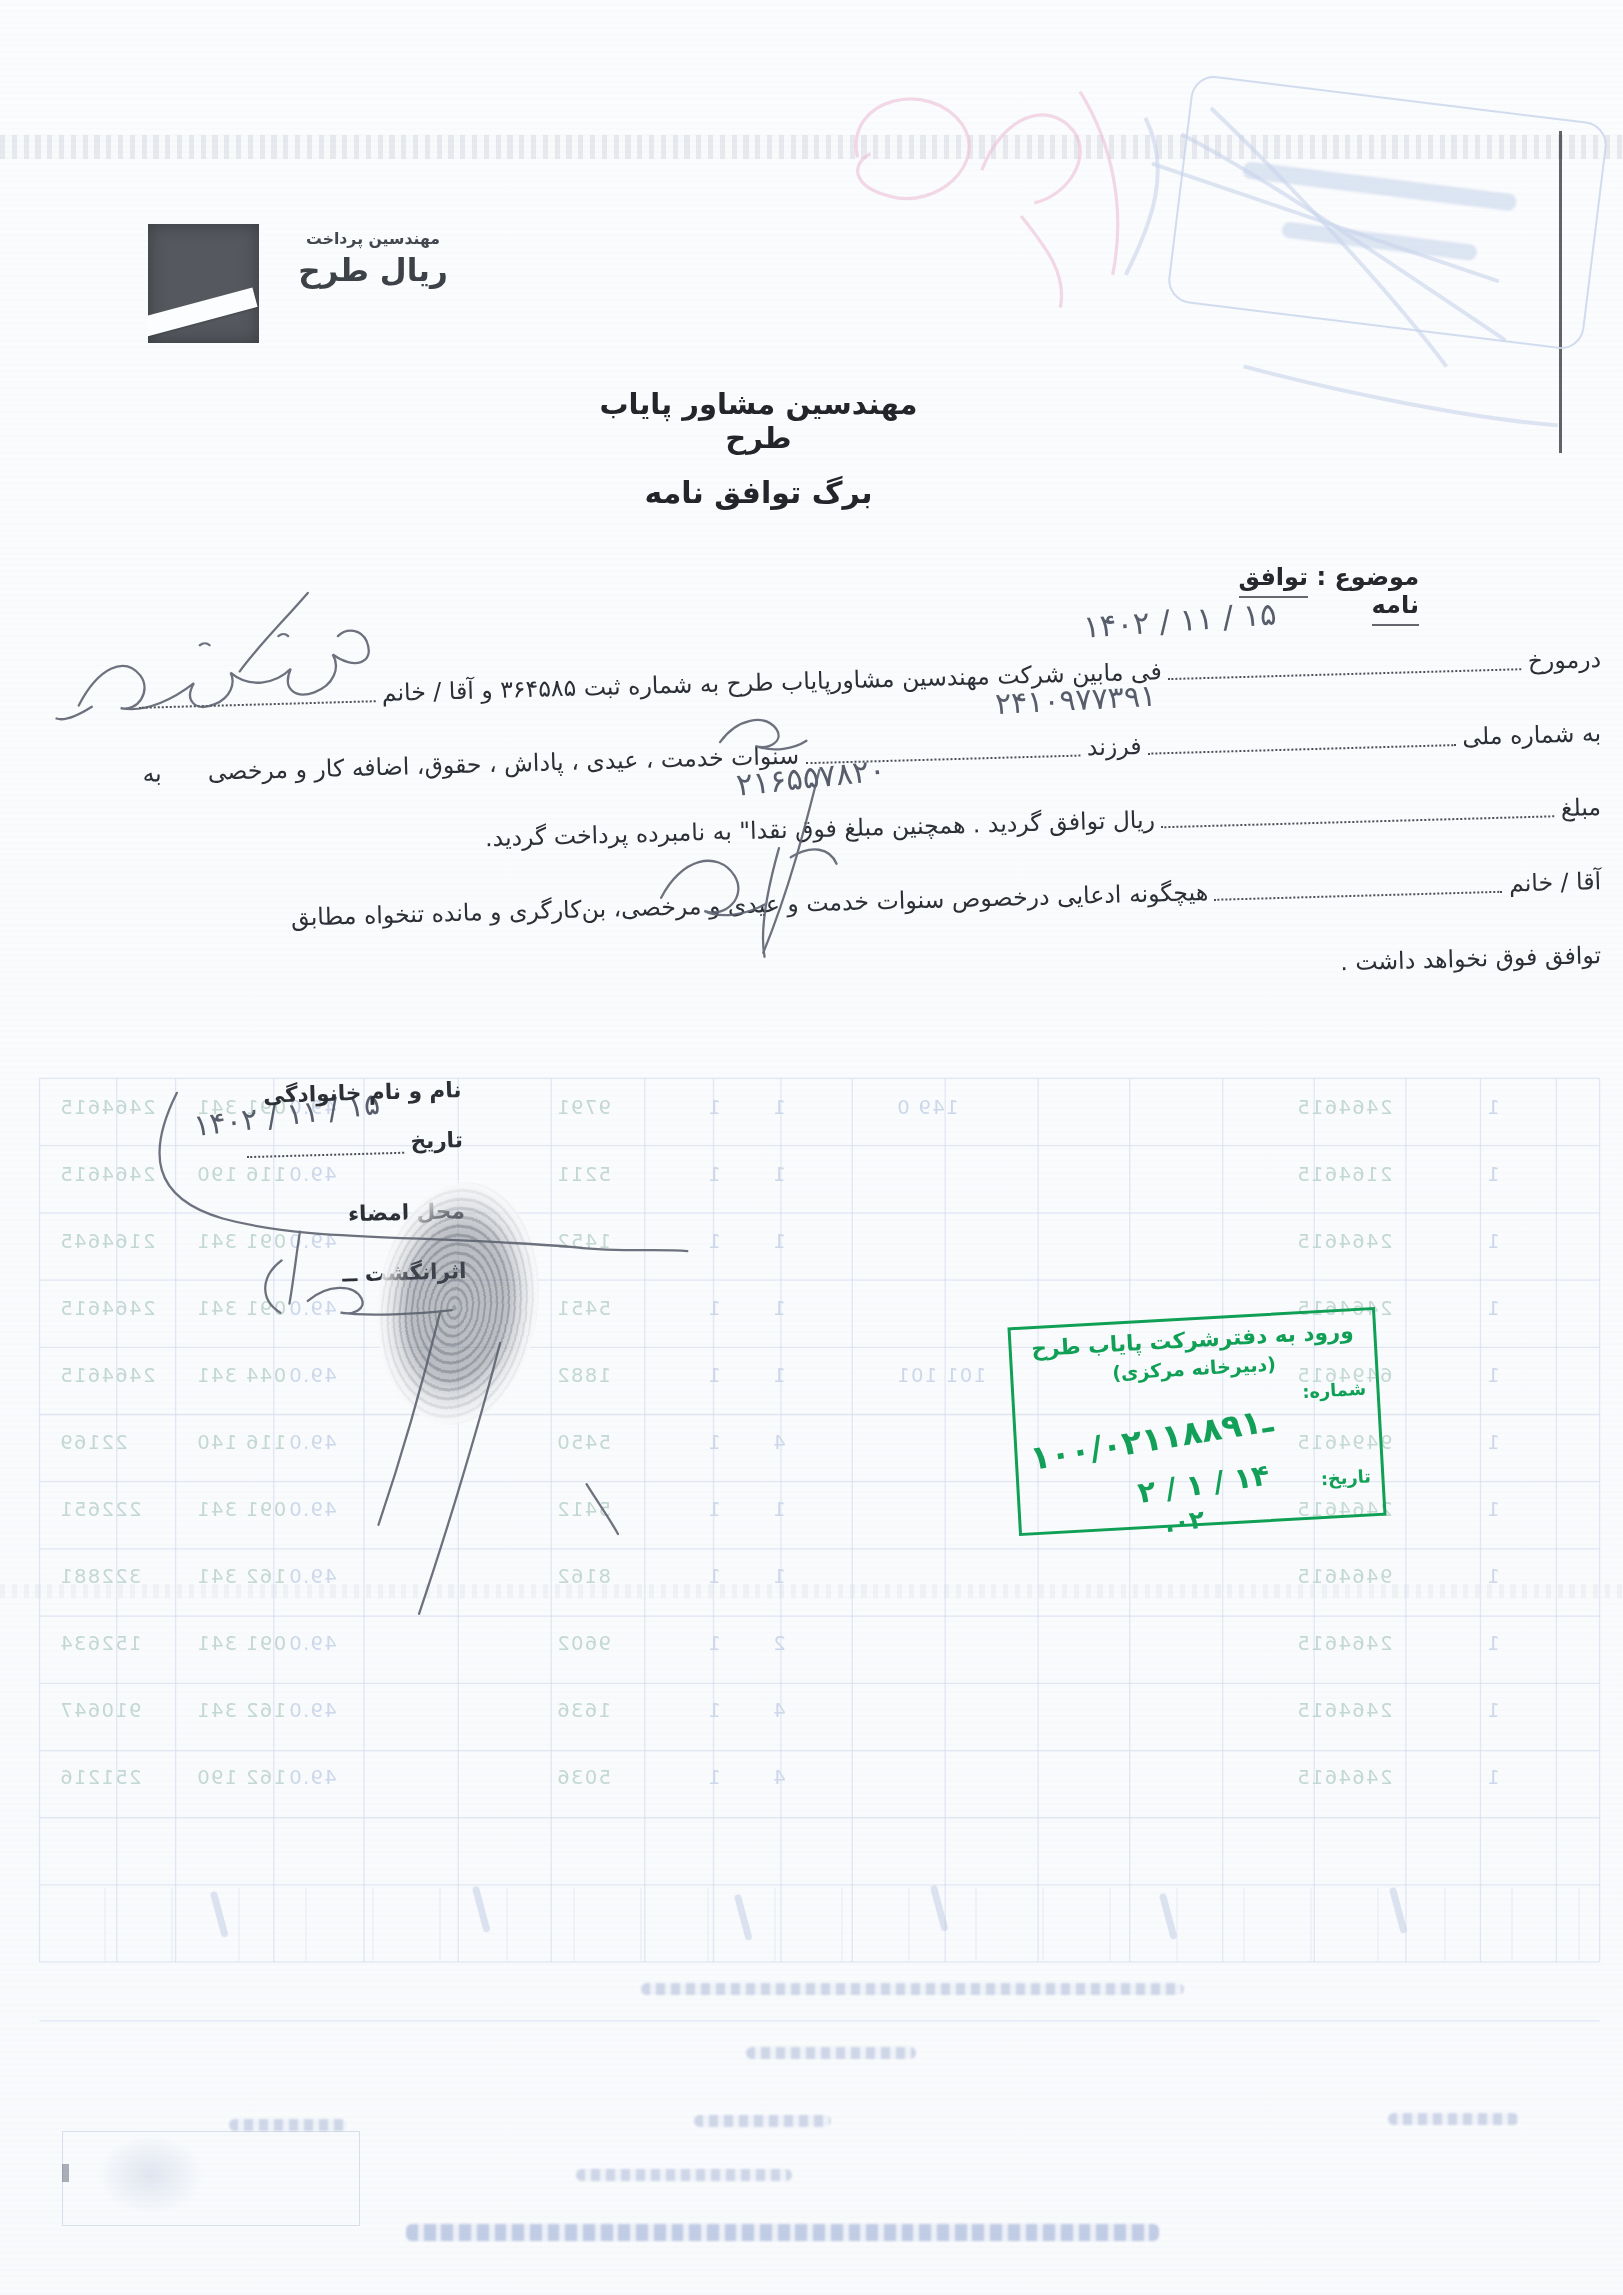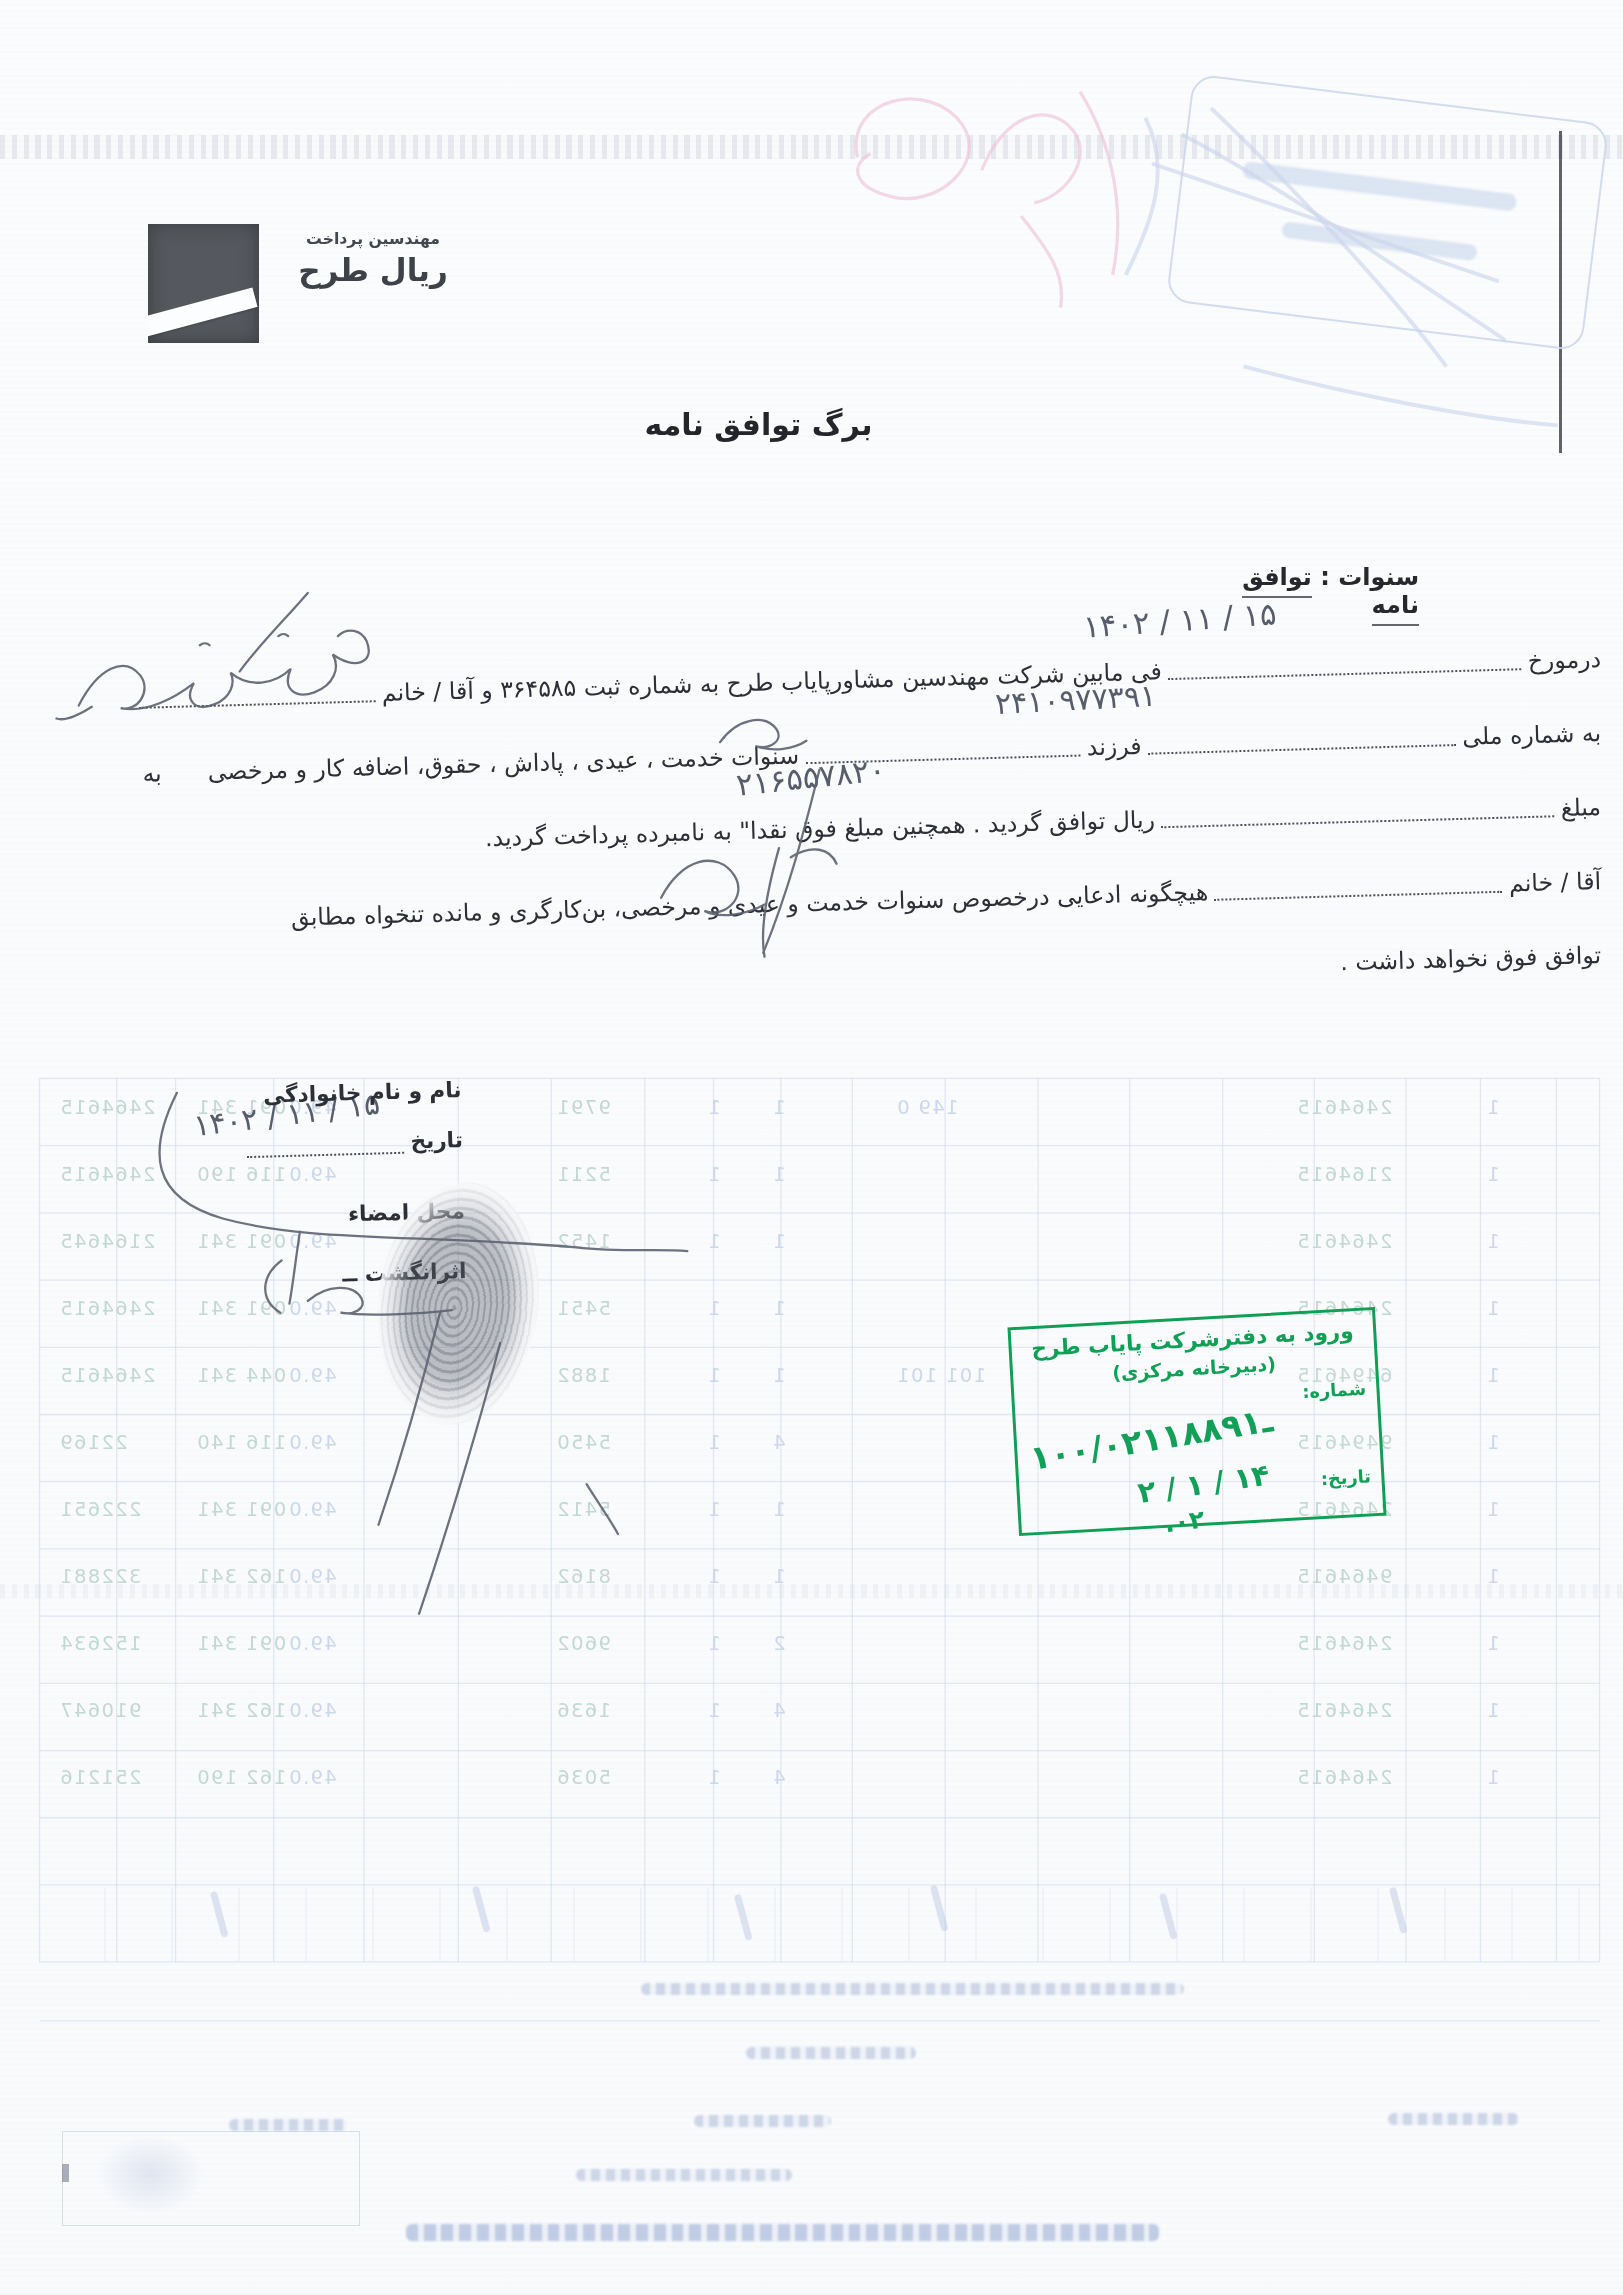--- a/index.html
+++ b/index.html
@@ -303,25 +303,26 @@
 
   <div class="abs logo-square">
     <div class="logo-slash"></div>
   </div>
   <div class="abs brand">
     <div class="brand-top">مهندسین پرداخت</div>
     <div class="brand-bottom">ریال طرح</div>
   </div>
 
   <div class="abs title-block">
+    <div class="title-l1">مهندسین مشاور پایاب طرح</div>
     <div class="title-l2">برگ توافق نامه</div>
   </div>
 
   <div class="abs subject">
-    <span>سنوات :</span>
+    <span>موضوع :</span>
     <span class="u">توافق نامه</span>
   </div>
 
   <div class="abs bline" style="top:645px">
     <span>درمورخ</span>
     <span class="dots" style="width:353px"></span>
     <span>فی مابین شرکت مهندسین مشاورپایاب طرح به شماره ثبت ۳۶۴۵۸۵ و آقا / خانم</span>
     <span class="dots grow"></span>
   </div>
   <div class="abs bline" style="top:719px">

